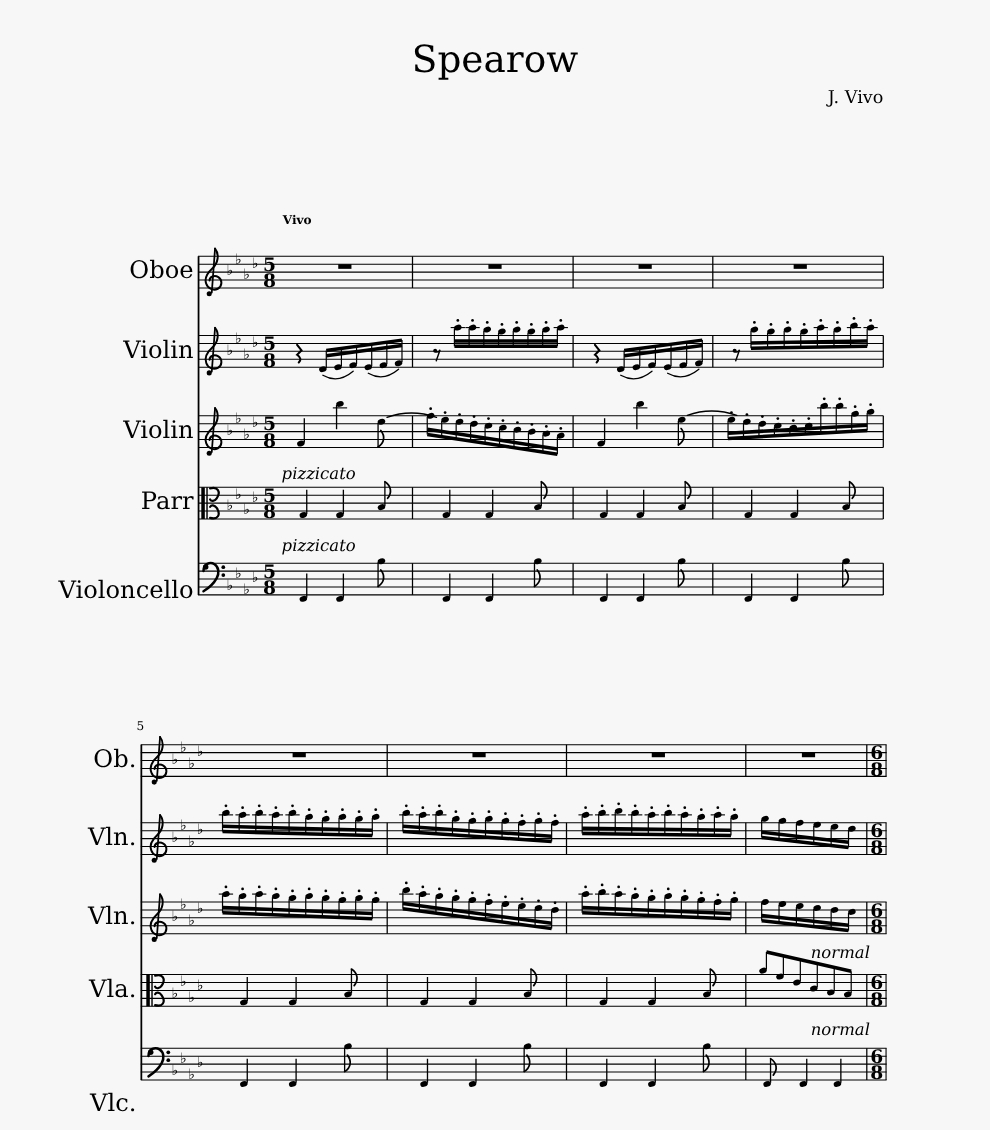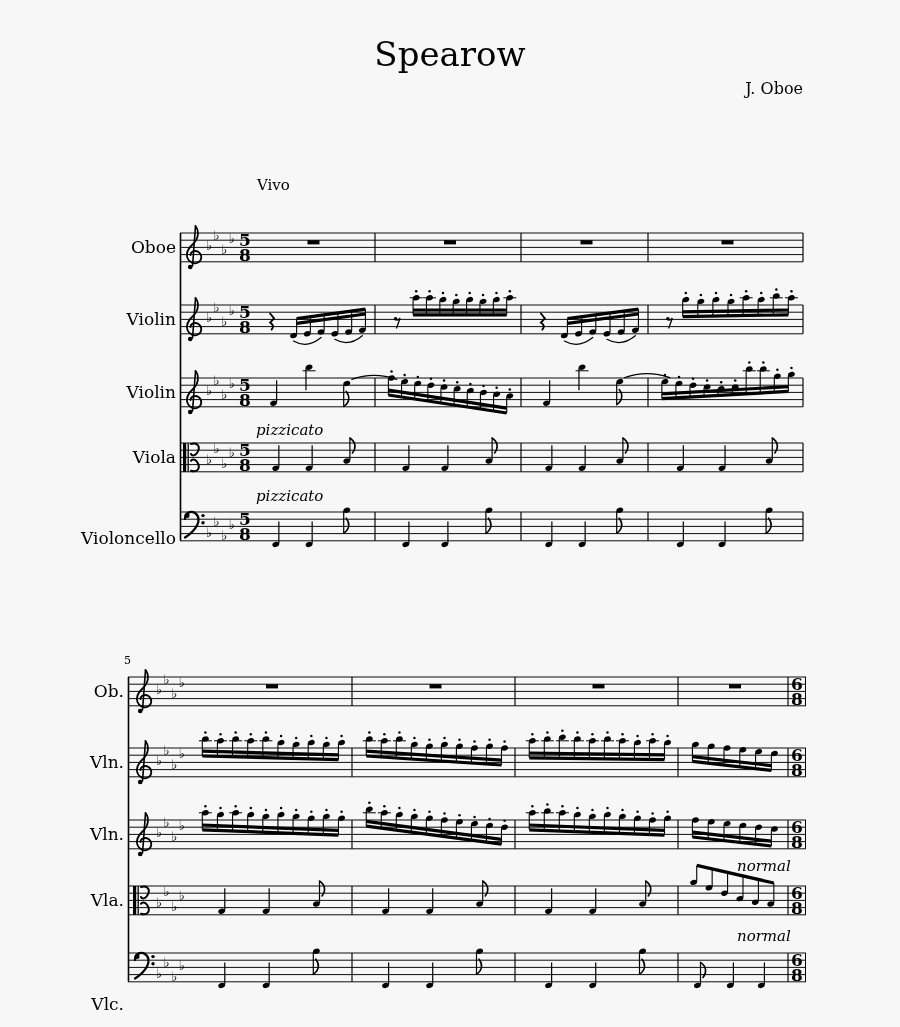--- a/index.html
+++ b/index.html
@@ -1,39 +1,39 @@
 <!DOCTYPE html>
 <html><head>
 <meta charset="utf-8">
 <style>
   html,body{margin:0;padding:0;background:#f7f7f7;}
   .page{position:relative;width:900px;height:1027px;background:#f7f7f7;overflow:hidden;
         font-family:"DejaVu Serif", serif;color:#000;}
   .title{position:absolute;left:0;right:0;top:34px;text-align:center;font-size:34px;}
   .composer{position:absolute;right:97px;top:79px;font-size:16px;}
-  .tempo{position:absolute;left:257px;top:176px;font-size:15px;font-weight:normal;}
-  .ilabel{position:absolute;text-align:right;font-size:17px;line-height:20px;}
+  .tempo{position:absolute;left:257px;top:194px;font-size:11px;font-weight:bold;}
+  .ilabel{position:absolute;text-align:right;font-size:22px;line-height:20px;}
   .s1{left:0;width:176px;}
   .s2{left:0;width:124px;text-align:right;}
   .expr{position:absolute;font-style:italic;font-size:15px;}
   .mnum{position:absolute;left:124px;top:654px;font-size:11px;}
   #score-svg{position:absolute;left:0;top:0;}
 </style>
 </head>
 <body>
 
 <div class="page">
   <div class="title">Spearow</div>
-  <div class="composer">J. Oboe</div>
+  <div class="composer">J. Vivo</div>
   <div class="tempo">Vivo</div>
 
   <div class="ilabel s1" style="top:237px">Oboe</div>
   <div class="ilabel s1" style="top:309px">Violin</div>
   <div class="ilabel s1" style="top:382px">Violin</div>
-  <div class="ilabel s1" style="top:447px">Viola</div>
+  <div class="ilabel s1" style="top:447px">Parr</div>
   <div class="ilabel s1" style="top:528px">Violoncello</div>
 
   <div class="ilabel s2" style="top:681px">Ob.</div>
   <div class="ilabel s2" style="top:752px">Vln.</div>
   <div class="ilabel s2" style="top:824px">Vln.</div>
   <div class="ilabel s2" style="top:890px">Vla.</div>
   <div class="ilabel s2" style="top:994px">Vlc.</div>
 
   <div class="expr" style="left:256px;top:421px">pizzicato</div>
   <div class="expr" style="left:256px;top:487px">pizzicato</div>

